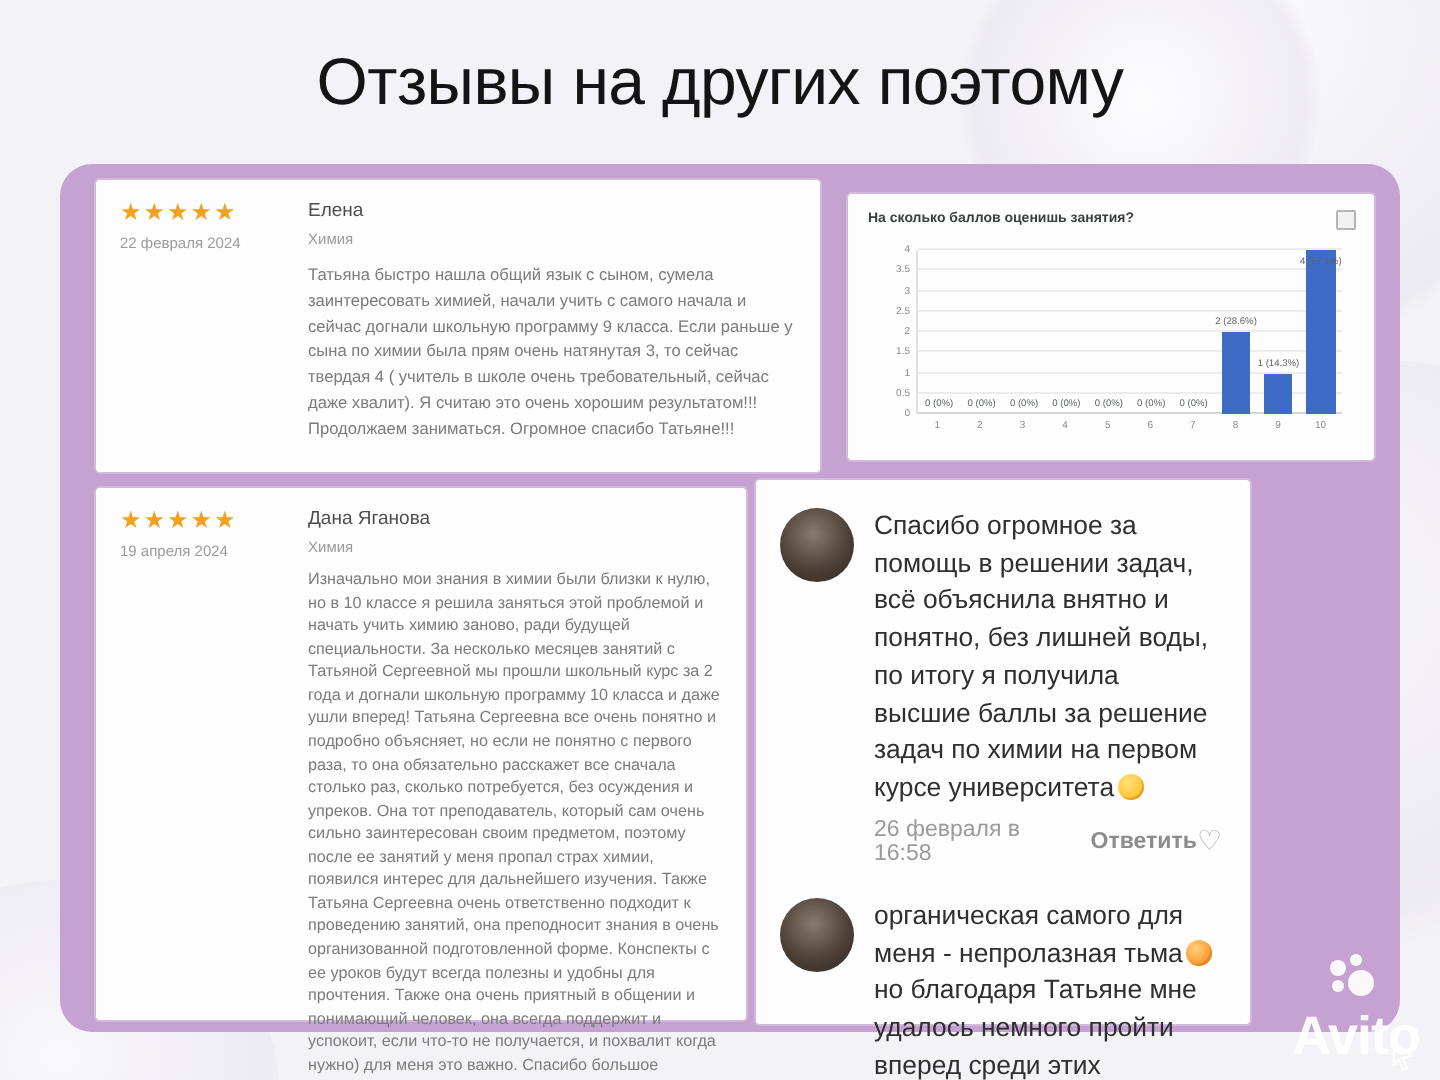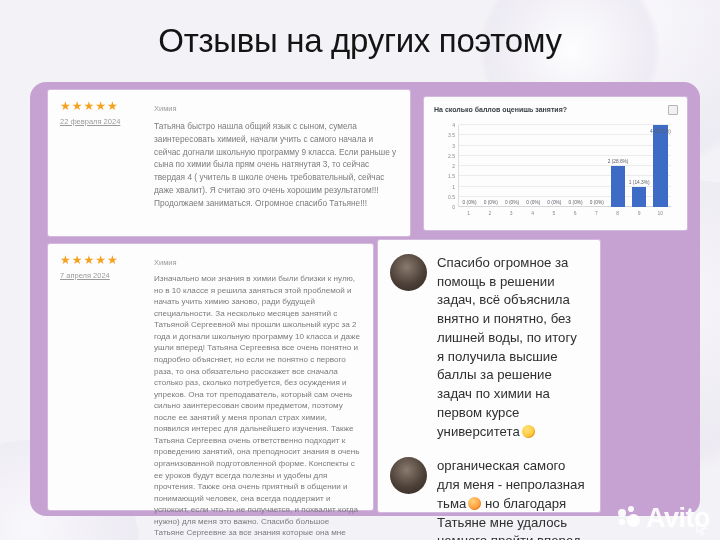--- a/index.html
+++ b/index.html
@@ -23,27 +23,27 @@
 
   .panel{
     position:absolute;left:30px;top:82px;width:670px;height:434px;
     background:#c6a2d3;border-radius:16px;
   }
 
   .card{position:absolute;background:#fdfdfe;border-radius:2px;box-shadow:0 0 0 1px rgba(255,255,255,.25);}
   .card-a{left:48px;top:90px;width:362px;height:146px;}
   .card-b{left:424px;top:97px;width:263px;height:133px;}
   .card-c{left:48px;top:244px;width:325px;height:266px;}
-  .card-d{left:378px;top:240px;width:222px;height:272px;}
+  .card-d{left:378px;top:240px;width:247px;height:272px;}
 
   
   .review{display:flex;padding:10px 12px;box-sizing:border-box;height:100%;}
   .review-left{width:88px;flex:none;}
   .stars{color:#f5a11e;font-size:12px;letter-spacing:1px;line-height:1;}
-  .review-date{color:#9b9b9b;font-size:7.5px;margin-top:5px;text-decoration:underline;}
+  .review-date{color:#9b9b9b;font-size:7.5px;margin-top:5px;}
   .review-body{flex:1;padding-left:6px;}
   .review-name{font-size:9.5px;color:#4e4e4e;font-weight:400;}
   .review-subject{font-size:7.5px;color:#9b9b9b;margin-top:4px;}
   .review-text{font-size:8.3px;color:#7b7b7b;line-height:1.54;margin-top:7px;}
   .card-c .review-text{font-size:8.1px;line-height:1.43;margin-top:6px;}
 
   
   .chart-wrap{padding:9px 10px 4px 10px;box-sizing:border-box;height:100%;position:relative;}
   .chart-title{font-size:7px;font-weight:bold;color:#3c4043;}
   .chart-menu{position:absolute;top:8px;right:9px;width:8px;height:8px;border:1px solid #b5b5b5;border-radius:1px;background:#f1f1f1;}
@@ -69,21 +69,21 @@
   .reply{margin-left:14px;color:#8c8c8c;font-weight:bold;cursor:pointer;}
   .like{margin-left:auto;color:#b3b3b3;font-size:14px;cursor:pointer;}
   .emoji{display:inline-block;width:13px;height:13px;border-radius:50%;vertical-align:-2px;margin-left:2px;
     background:radial-gradient(circle at 38% 32%, #ffe277 0%, #ffc83d 60%, #f0a420 100%);box-shadow:inset -1px -1px 0 rgba(200,120,0,.4);}
   .emoji.hot{background:radial-gradient(circle at 38% 32%, #ffd27a 0%, #ff9e3d 60%, #e86a1e 100%);}
   .thumbs{display:inline-flex;gap:2px;margin-left:3px;vertical-align:-2px;}
   .thumb{width:12px;height:12px;border-radius:3px 3px 2px 2px;
     background:linear-gradient(145deg,#ffe9c9 0%, #f6cf9a 100%);box-shadow:inset -1px -1px 0 rgba(180,120,60,.45);}
 
   
-  .watermark{position:absolute;right:10px;bottom:6px;display:flex;align-items:center;color:#ffffff;opacity:.93;}
+  .watermark{position:absolute;right:10px;bottom:6px;display:flex;align-items:center;color:#ffffff;opacity:.93;flex-direction:column;}
   .dots{position:relative;width:26px;height:26px;margin-right:3px;}
   .dots i{position:absolute;border-radius:50%;background:#fff;display:block;}
   .d1{width:8px;height:8px;left:1px;top:3px;}
   .d2{width:6px;height:6px;left:11px;top:0;}
   .d3{width:6px;height:6px;left:2px;top:13px;}
   .d4{width:13px;height:13px;left:10px;top:8px;}
   .brand{font-size:27px;font-weight:bold;letter-spacing:-.5px;}
   .cursor-icon{position:absolute;right:2px;bottom:-2px;width:13px;height:16px;}
 </style>
 </head>
@@ -98,20 +98,21 @@
 
 <div class="panel"></div>
 
 <div class="card card-a">
   <div class="review">
     <div class="review-left">
       <div class="stars">★★★★★</div>
       <div class="review-date">22 февраля 2024</div>
     </div>
     <div class="review-body">
+      <div class="review-name">Елена</div>
       <div class="review-subject">Химия</div>
       <div class="review-text">Татьяна быстро нашла общий язык с сыном, сумела заинтересовать химией, начали учить с самого начала и сейчас догнали школьную программу 9 класса. Если раньше у сына по химии была прям очень натянутая 3, то сейчас твердая 4 ( учитель в школе очень требовательный, сейчас даже хвалит). Я считаю это очень хорошим результатом!!! Продолжаем заниматься. Огромное спасибо Татьяне!!!</div>
     </div>
   </div>
 </div>
 
 <div class="card card-b">
   <div class="chart-wrap">
     <div class="chart-title">На сколько баллов оценишь занятия?</div>
     <div class="chart-menu"></div>
@@ -182,35 +183,41 @@
         <span>9</span>
         <span>10</span>
       </div>
   </div>
 </div>
 
 <div class="card card-c">
   <div class="review">
     <div class="review-left">
       <div class="stars">★★★★★</div>
-      <div class="review-date">7 апреля 2024</div>
+      <div class="review-date">19 апреля 2024</div>
     </div>
     <div class="review-body">
+      <div class="review-name">Дана Яганова</div>
       <div class="review-subject">Химия</div>
       <div class="review-text">Изначально мои знания в химии были близки к нулю, но в 10 классе я решила заняться этой проблемой и начать учить химию заново, ради будущей специальности. За несколько месяцев занятий с Татьяной Сергеевной мы прошли школьный курс за 2 года и догнали школьную программу 10 класса и даже ушли вперед! Татьяна Сергеевна все очень понятно и подробно объясняет, но если не понятно с первого раза, то она обязательно расскажет все сначала столько раз, сколько потребуется, без осуждения и упреков. Она тот преподаватель, который сам очень сильно заинтересован своим предметом, поэтому после ее занятий у меня пропал страх химии, появился интерес для дальнейшего изучения. Также Татьяна Сергеевна очень ответственно подходит к проведению занятий, она преподносит знания в очень организованной подготовленной форме. Конспекты с ее уроков будут всегда полезны и удобны для прочтения. Также она очень приятный в общении и понимающий человек, она всегда поддержит и успокоит, если что-то не получается, и похвалит когда нужно) для меня это важно. Спасибо большое Татьяне Сергеевне за все знания которые она мне дала и продолжает давать!</div>
     </div>
   </div>
 </div>
 
 <div class="card card-d">
   <div class="comments">
     <div class="comment">
       <div class="avatar"></div>
       <div class="comment-body">
         <div class="comment-text"><span>Спасибо огромное за помощь в решении задач, всё объяснила внятно и понятно, без лишней воды, по итогу я получила высшие баллы за решение задач по химии на первом курсе университета</span><span class="emoji"></span></div>
+        <div class="comment-meta">
+          <span>26 февраля в 16:58</span>
+          <span class="reply">Ответить</span>
+          <span class="like">♡</span>
+        </div>
       </div>
     </div>
     <div class="comment">
       <div class="avatar"></div>
       <div class="comment-body">
         <div class="comment-text"><span>органическая самого для меня - непролазная тьма</span><span class="emoji hot"></span> <span>но благодаря Татьяне мне удалось немного пройти вперед среди этих замысловатых формул, спасибо большое! у Вас талант!</span><span class="thumbs">
               <span class="thumb"></span>
               <span class="thumb"></span>
               <span class="thumb"></span>
             </span></div>

